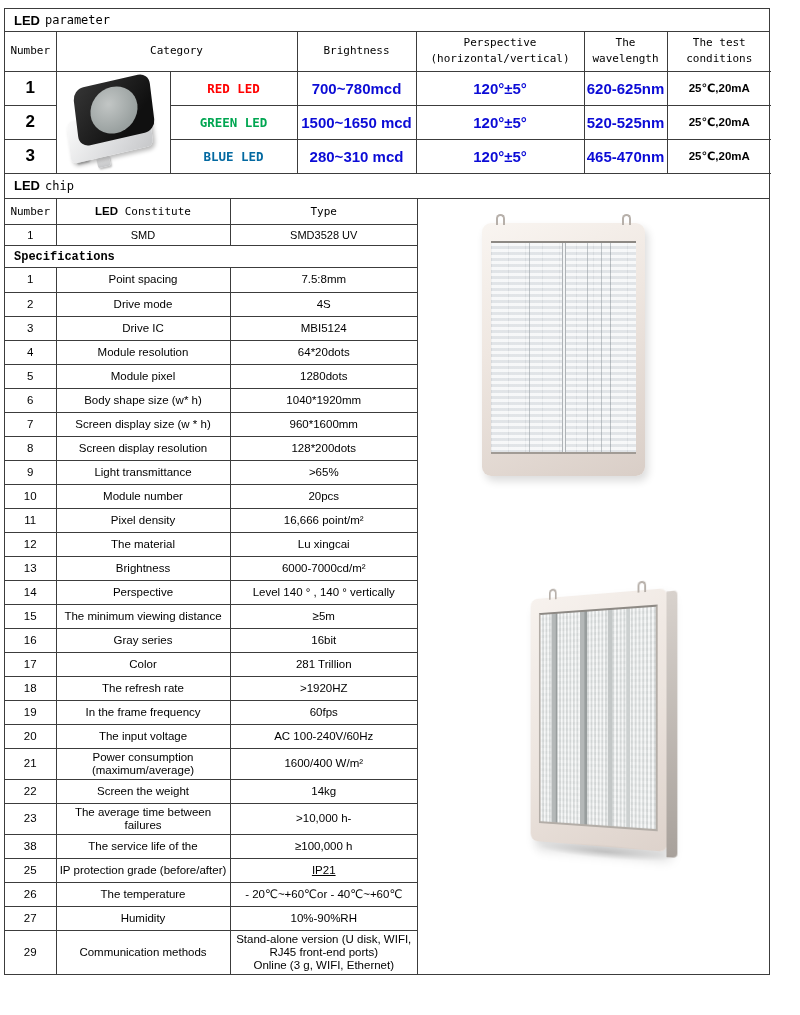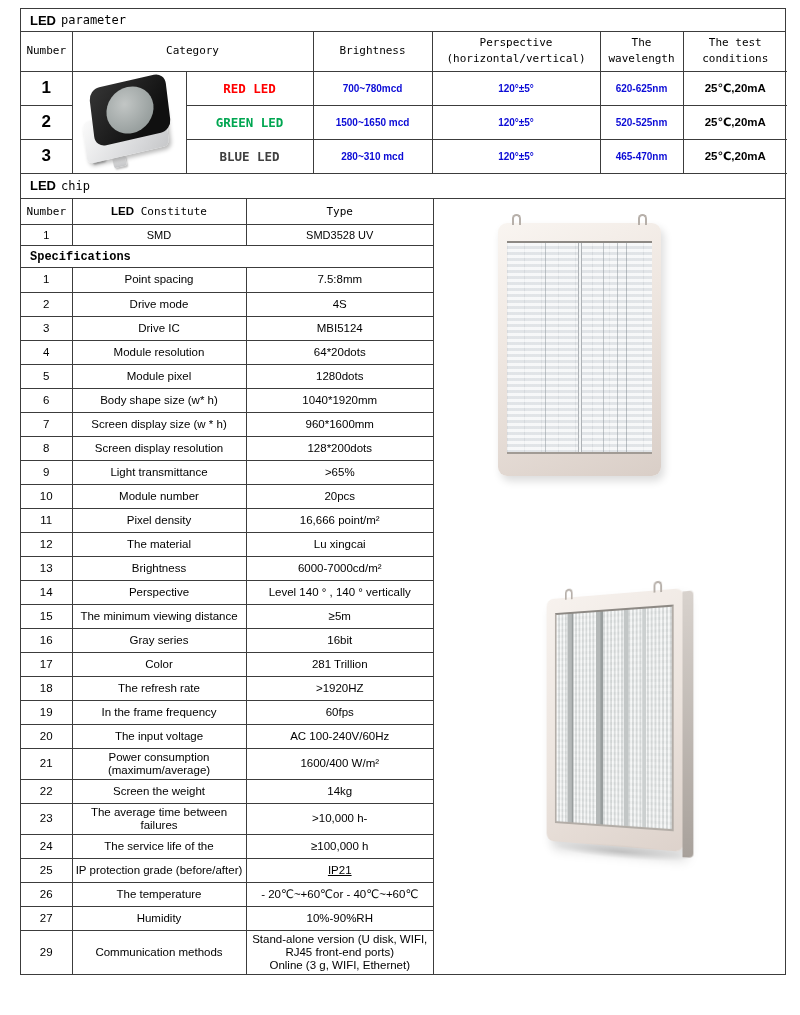--- a/index.html
+++ b/index.html
@@ -2,21 +2,21 @@
 <html style="--border: #3c3c3c; --value-blue: #0b0bd6;"><head>
 <meta charset="utf-8">
 <style>
   * { margin:0; padding:0; box-sizing:border-box; }
   html,body { background:#ffffff; }
   body {
     width:800px; height:1015px; position:relative; overflow:hidden;
     font-family:"Liberation Sans","DejaVu Sans",sans-serif; color:#000;
   }
   .outer {
-    position:absolute; left:20px; top:8px; width:766px;
+    position:absolute; left:4px; top:8px; width:766px;
     border:1px solid var(--border,#3c3c3c); background:#fff;
   }
   
   .title-bar {
     border-bottom:1px solid var(--border,#3c3c3c);
     padding:0 0 0 9px; display:flex; align-items:center;
   }
   .title-bar .t-bold { font-weight:bold; font-size:13px; letter-spacing:0; }
   .title-bar .t-rest { font-family:"DejaVu Sans Mono","Liberation Mono",monospace; font-size:12px; margin-left:5px; }
   .h23 { height:23px; }
@@ -28,21 +28,21 @@
   table.grid :is(td,th):last-child  { border-right:0; }
   table.grid tr:first-child :is(td,th) { border-top:0; }
   
   .t1 th {
     font-family:"DejaVu Sans Mono","Liberation Mono",monospace;
     font-weight:normal; font-size:11px; height:39px; line-height:16px;
   }
   .t1 td { height:34px; }
   .t1 .num { font-size:17px; font-weight:bold; }
   .t1 .cat { font-family:"DejaVu Sans Mono","Liberation Mono",monospace; font-size:12.5px; font-weight:bold; }
-  .t1 .val { color:var(--value-blue,#0b0bd6); font-weight:bold; font-size:10px; }
+  .t1 .val { color:var(--value-blue,#0b0bd6); font-weight:bold; font-size:15px; }
   .t1 .cond { font-weight:bold; font-size:11.5px; }
   
   .split { display:flex; align-items:stretch; }
   .split .left { width:412px; }
   .split .right { flex:1; border-left:1px solid var(--border,#3c3c3c); position:relative; background:#fff; }
   
   .t2 td { font-size:11px; }
   .t2 tr.hd td { height:26px; font-family:"DejaVu Sans Mono","Liberation Mono",monospace; font-size:11px; }
   .t2 tr.hd .ledb { font-family:"Liberation Sans","DejaVu Sans",sans-serif; font-weight:bold; font-size:11.5px; }
   .t2 tr.bd td { height:21px; }
@@ -198,21 +198,21 @@
     <tr>
       <td class="num">2</td>
       <td class="cat" style="color: rgb(0, 166, 81);">GREEN LED</td>
       <td class="val">1500~1650 mcd</td>
       <td class="val">120°±5°</td>
       <td class="val">520-525nm</td>
       <td class="cond">25℃,20mA</td>
     </tr>
     <tr>
       <td class="num">3</td>
-      <td class="cat" style="color: #404040;">BLUE LED</td>
+      <td class="cat" style="color: #0369a1;">BLUE LED</td>
       <td class="val">280~310 mcd</td>
       <td class="val">120°±5°</td>
       <td class="val">465-470nm</td>
       <td class="cond">25℃,20mA</td>
     </tr>
   </tbody>
     </table>
 
   <div class="title-bar h25">
     <span class="t-bold">LED</span>
@@ -362,21 +362,21 @@
               <td class="n">22</td>
               <td class="">Screen the weight</td>
               <td class="v">14kg</td>
             </tr>
             <tr>
               <td class="n">23</td>
               <td class="">The average time between failures</td>
               <td class="v">&gt;10,000 h-</td>
             </tr>
             <tr>
-              <td class="n">24</td>
+              <td class="n">38</td>
               <td class="">The service life of the</td>
               <td class="v">≥100,000 h</td>
             </tr>
             <tr>
               <td class="n">25</td>
               <td class="">IP protection grade (before/after)</td>
               <td class="v"><span class="u">IP21</span></td>
             </tr>
             <tr>
               <td class="n">26</td>

